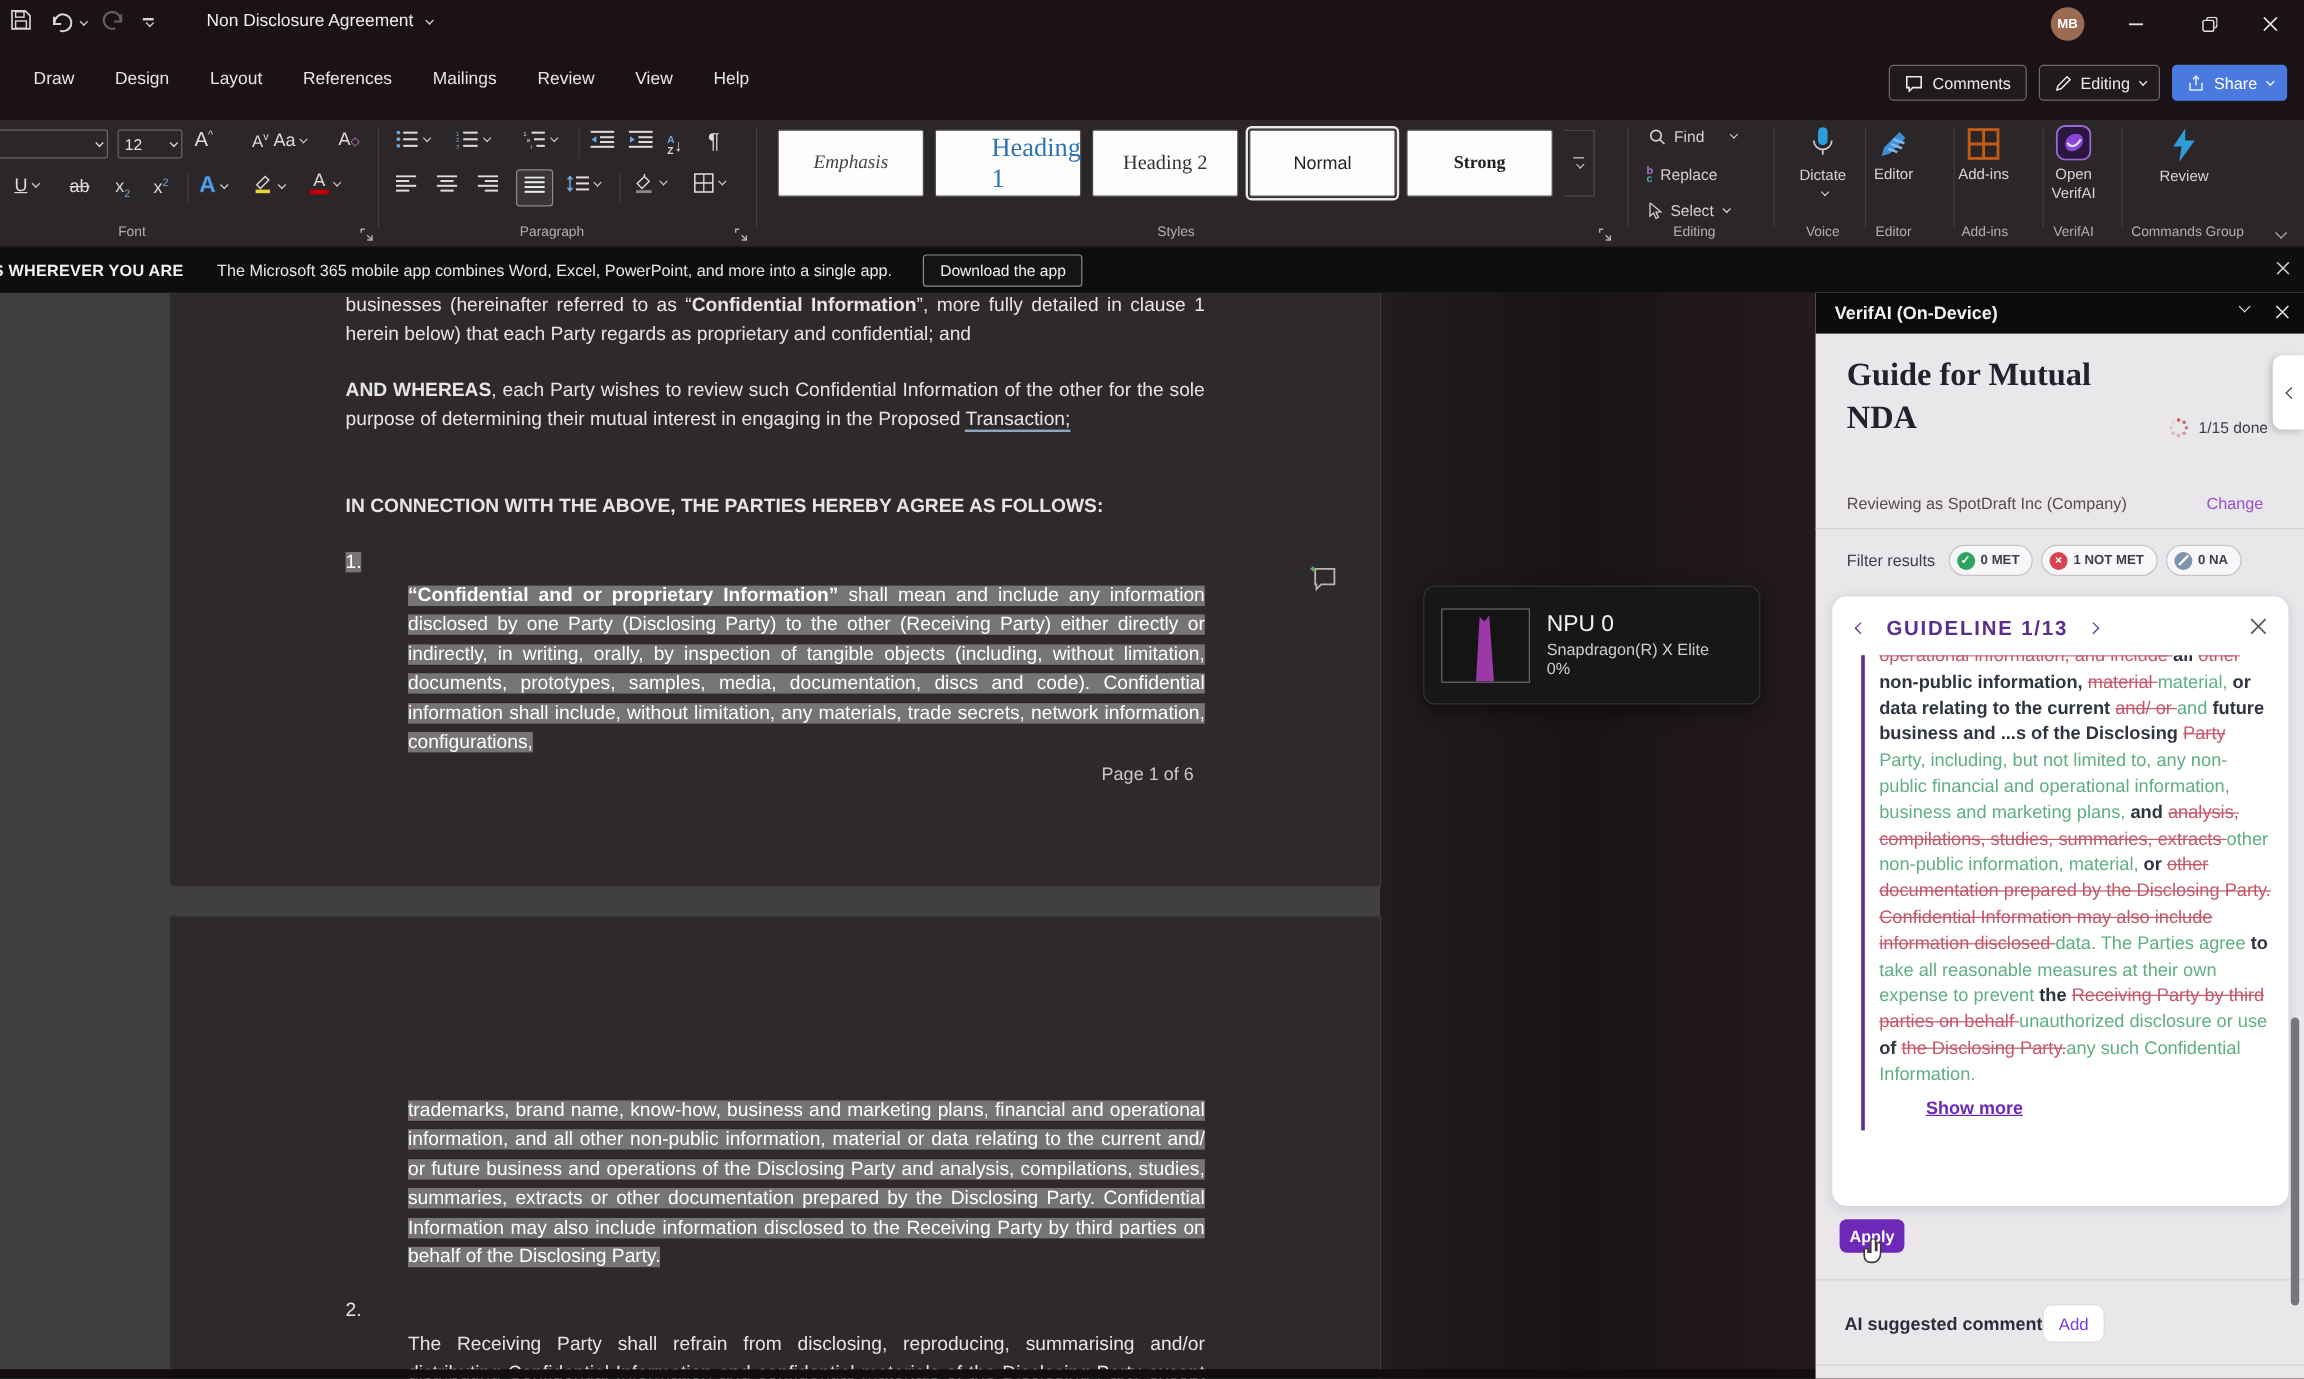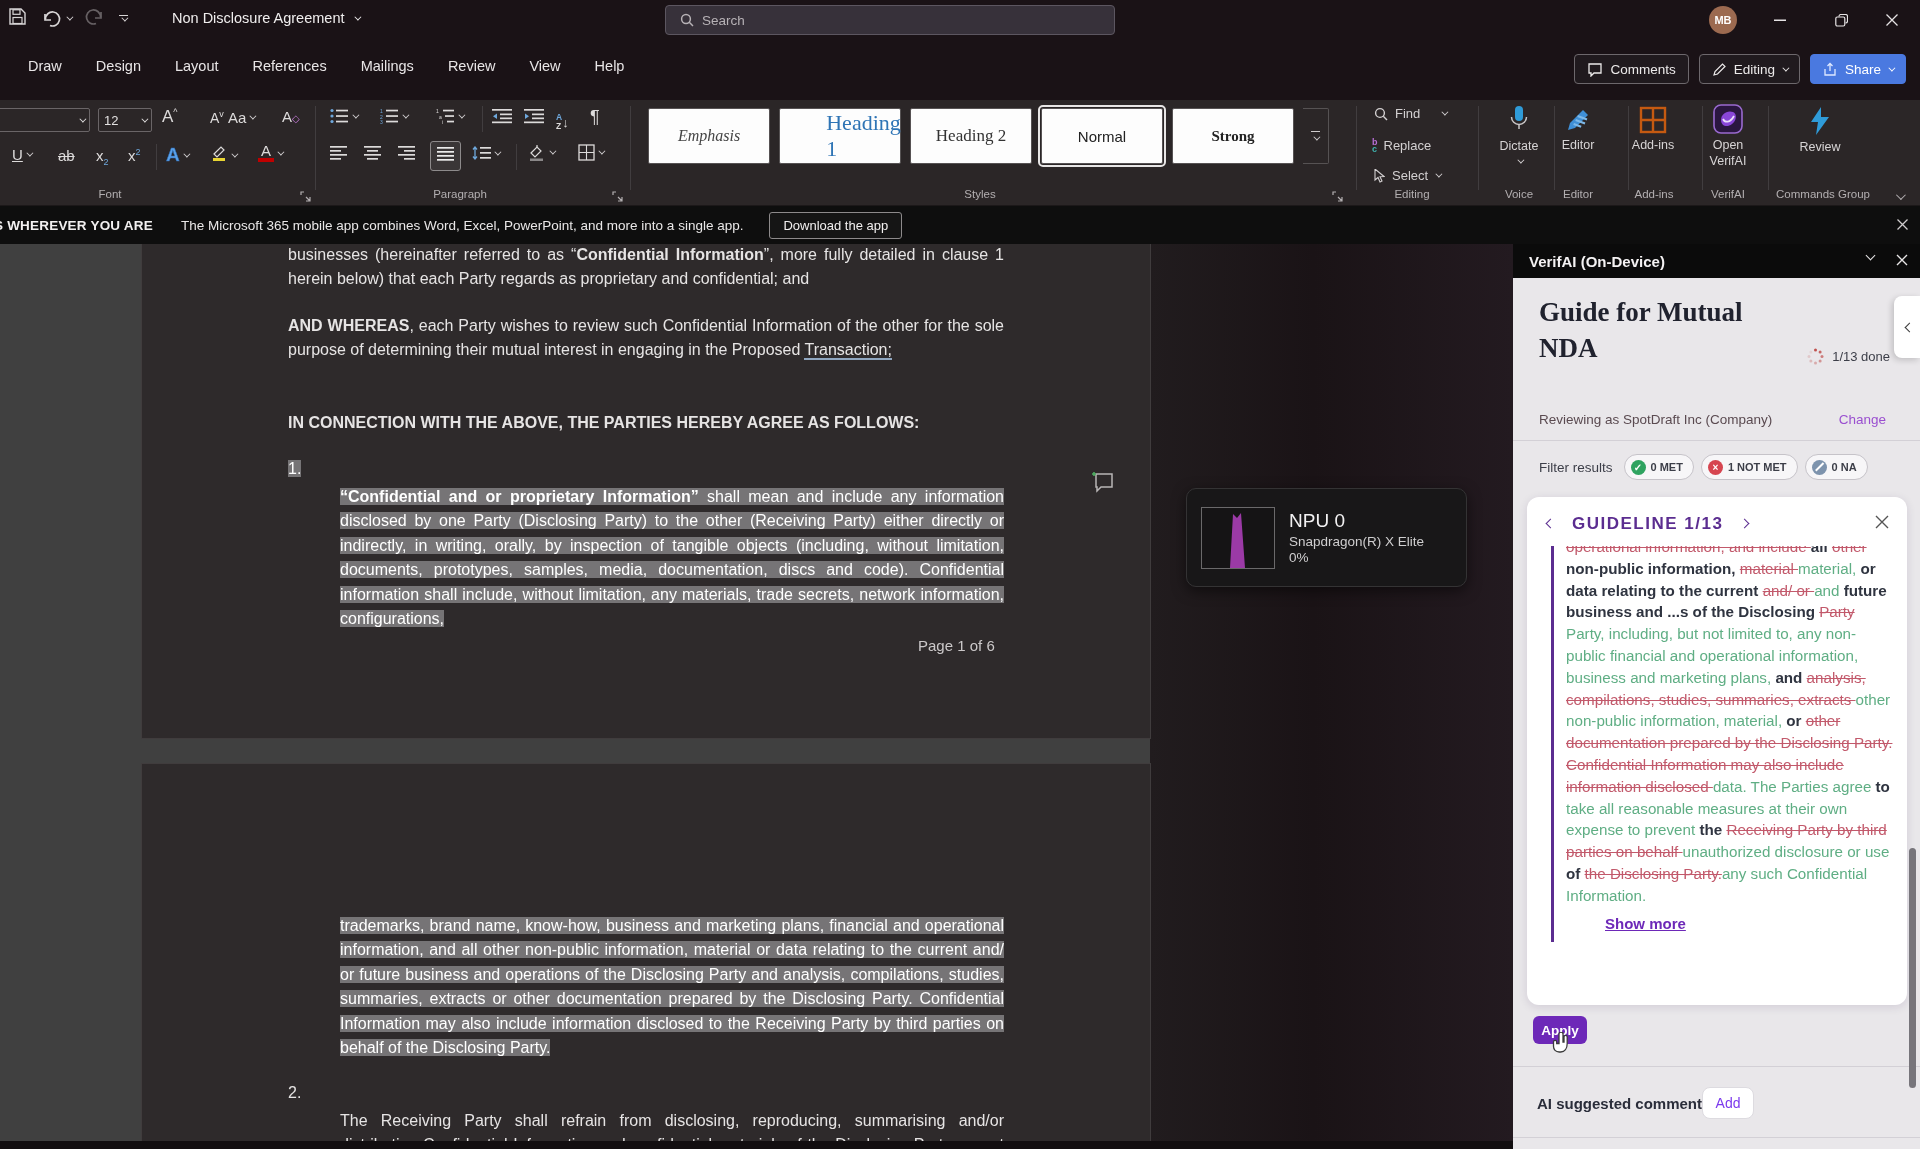--- a/index.html
+++ b/index.html
@@ -176,27 +176,20 @@
       </span>
       <span style="display:flex;flex-direction:column;align-items:center;gap:1px;">
         <span style="width:9px;height:1.6px;background:#d8d5d6;"></span>
         <span class="chev sm"></span>
       </span>
     </div>
     <div class="abs doc-title">
       <span>Non Disclosure Agreement</span>
       <span class="chev sm"></span>
     </div>
-    <div class="abs searchbox">
-      <svg width="14" height="14" viewBox="0 0 14 14">
-          <circle cx="6" cy="6" r="4.4" fill="none" stroke="#b7b2b6" stroke-width="1.5"></circle>
-          <path d="M9.3 9.3 L13 13" stroke="#b7b2b6" stroke-width="1.5"></path>
-        </svg>
-      <span>Search</span>
-    </div>
     <div class="abs avatar">
       <span>MB</span>
     </div>
     <div class="abs wctl" style="left:1752px;">
       <svg width="12" height="12">
           <rect x="0" y="5.5" width="12" height="1.5" fill="#e6e3e4"></rect>
         </svg>
     </div>
     <div class="abs wctl" style="left:1813px;">
       <svg width="13" height="13" viewBox="0 0 13 13">
@@ -603,21 +596,21 @@
         <svg class="spinner" width="17" height="17" viewBox="0 0 17 17">
           <circle cx="8.5" cy="2" r="1.5" opacity="1"></circle>
             <circle cx="13.1" cy="3.9" r="1.5" opacity=".85"></circle>
             <circle cx="15" cy="8.5" r="1.5" opacity=".7"></circle>
             <circle cx="13.1" cy="13.1" r="1.5" opacity=".55"></circle>
             <circle cx="8.5" cy="15" r="1.5" opacity=".4"></circle>
             <circle cx="3.9" cy="13.1" r="1.5" opacity=".3"></circle>
             <circle cx="2" cy="8.5" r="1.5" opacity=".2"></circle>
             <circle cx="3.9" cy="3.9" r="1.5" opacity=".12"></circle>
         </svg>
-        <span>1/13 done</span>
+        <span>1/15 done</span>
       </div>
       <div class="collapse-tab">
           <span class="chev left" style="margin-left:4px;"></span>
         </div>
 
       <div class="reviewing">Reviewing as SpotDraft Inc (Company)</div>
       <div class="change-link">Change</div>
       <div class="vf-div" style="top:196px;"></div>
 
       <div class="filter-row">

